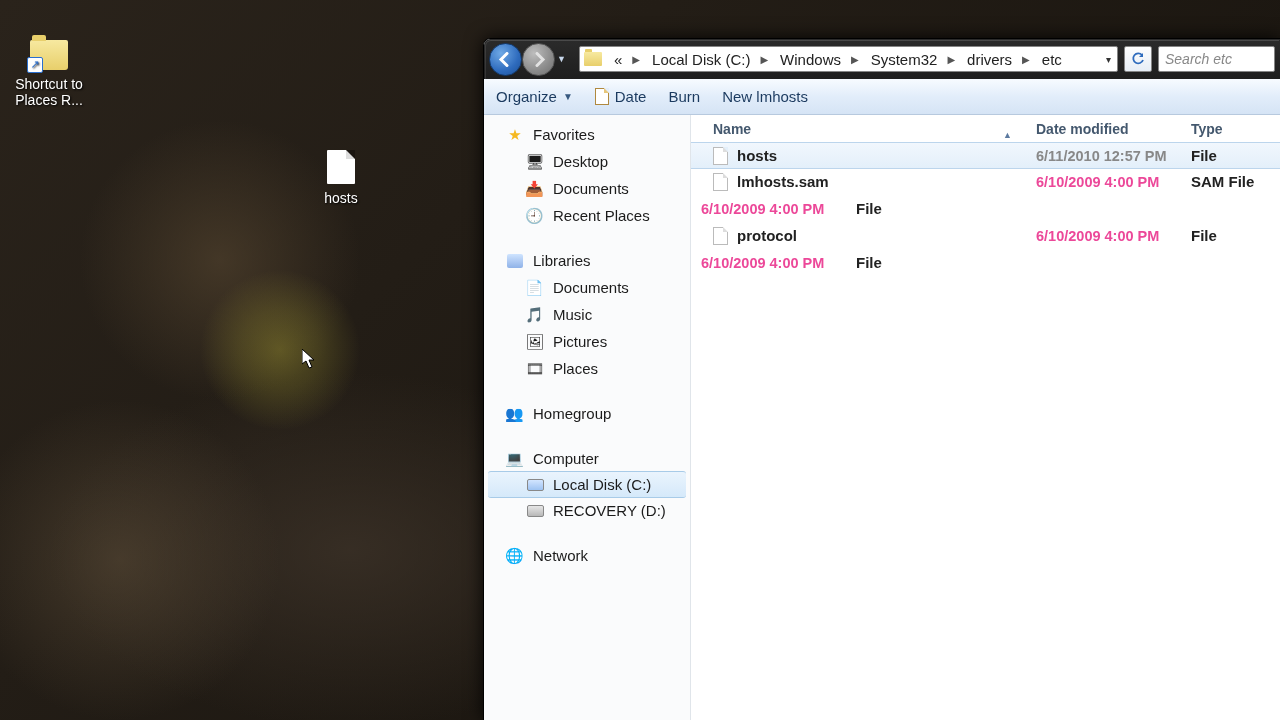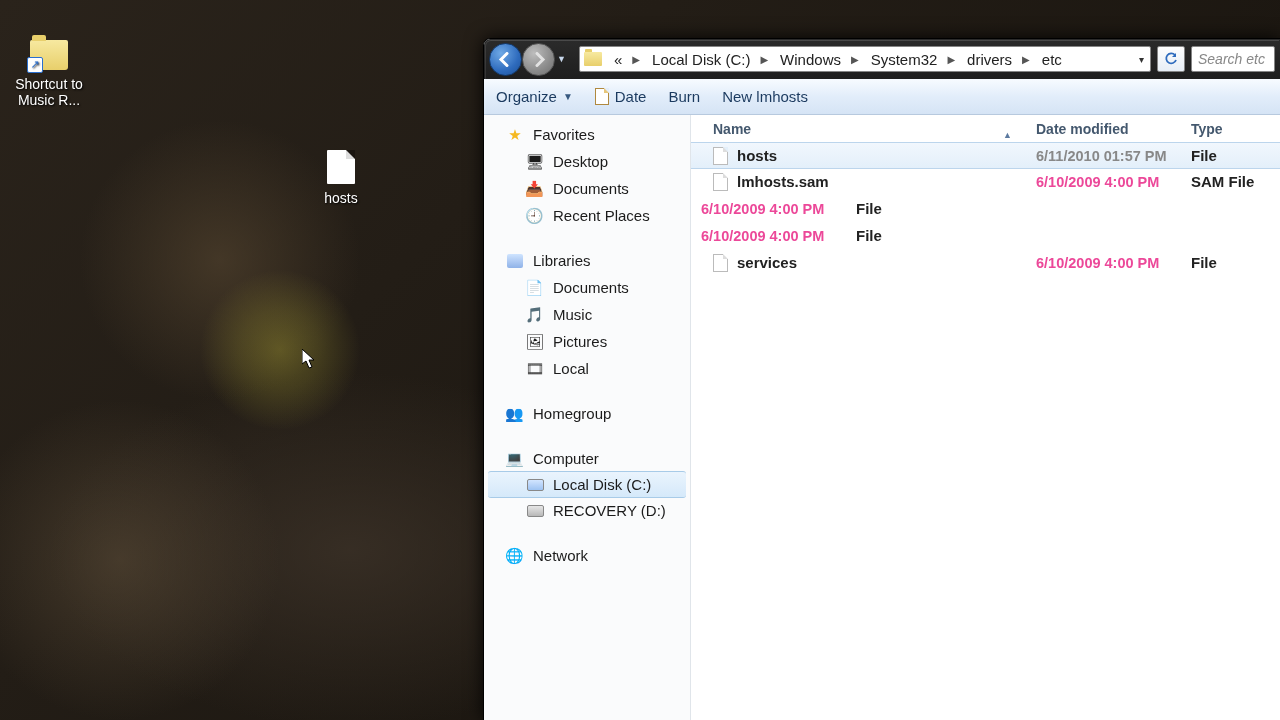--- a/index.html
+++ b/index.html
@@ -88,21 +88,21 @@
   .address-bar .folder-mini::before {
     content:""; position:absolute; top:-3px; left:1px; width:7px; height:3px; background:#e8cf6b; border-radius:1px 1px 0 0;
   }
   .address-bar .dd { margin-left: auto; padding: 0 6px; color:#333; font-size:10px;}
   .refresh-btn {
     width: 28px; height: 26px; background: linear-gradient(#fdfdfd,#e7eef6);
     border: 1px solid #858585; margin-left: 2px; border-radius: 2px;
     display:flex; align-items:center; justify-content:center; color:#2e6bbd; font-size:14px;
   }
   .search-box {
-    width: 84px; height: 26px; background: #fff; border: 1px solid #858585;
+    width: 117px; height: 26px; background: #fff; border: 1px solid #858585;
     margin-left: 2px; border-radius: 2px; display:flex; align-items:center; padding:0 6px;
     font-size: 14px; color: #888; font-style: italic;
   }
 
   .toolbar {
     height: 36px; background: linear-gradient(#f7fbff, #e2edfa 50%, #d5e4f5);
     border-bottom: 1px solid #b7c9de; display: flex; align-items: center;
     padding: 0 12px; gap: 22px; font-size: 15px; color: #1b3a5f;
   }
   .toolbar .tb-item { display: flex; align-items: center; gap: 6px; cursor: default; }
@@ -161,21 +161,21 @@
   .file-row .col-date { color: #ec4899; font-size: 14.5px;}
   .file-row.selected .col-date { color:#888; }
 </style>
 </head>
 <body>
 
 <div class="wallpaper"></div>
 
 <div class="desktop-icon" style="left:4px; top:36px;">
   <div class="folder-shortcut"></div>
-  <div>Shortcut to Music R...</div>
+  <div>Shortcut to Places R...</div>
 </div>
 <div class="desktop-icon" style="left:296px; top:148px;">
   <div class="file-generic"></div>
   <div>hosts</div>
 </div>
 
 <div class="cursor" style="left:302px; top:349px;">
   <svg viewBox="0 0 14 20">
       <path d="M0 0 L0 15 L4 12 L7 19 L10 18 L7 11 L12 11 Z" fill="#fff" stroke="#000" stroke-width="1"></path>
     </svg>
@@ -273,21 +273,21 @@
         <div class="sb-sub">
             <span class="sb-icon">🎵</span>
             <span>Music</span>
           </div>
         <div class="sb-sub">
             <span class="sb-icon">🖼</span>
             <span>Pictures</span>
           </div>
         <div class="sb-sub">
             <span class="sb-icon">🎞</span>
-            <span>Local</span>
+            <span>Places</span>
           </div>
       </div>
       <div class="sb-group">
         <div class="sb-head">
             <span class="sb-icon">👥</span>
             <span>Homegroup</span>
           </div>
       </div>
       <div class="sb-group">
         <div class="sb-head">
@@ -320,42 +320,42 @@
         <div class="col col-name"><span>Name</span><span class="sort-ind">▲</span></div>
         <div class="col col-date">Date modified</div>
         <div class="col col-type">Type</div>
       </div>
 
       <div class="file-row selected">
         <div class="col col-name">
             <span class="file-mini"></span>
             <span>hosts</span>
           </div>
-        <div class="col col-date">6/11/2010 01:57 PM</div>
+        <div class="col col-date">6/11/2010 12:57 PM</div>
         <div class="col col-type">File</div>
       </div>
       <div class="file-row">
         <div class="col col-name">
             <span class="file-mini"></span>
             <span>lmhosts.sam</span>
           </div>
         <div class="col col-date">6/10/2009 4:00 PM</div>
         <div class="col col-type">SAM File</div>
       </div>
       <div class="file-row">
         <div class="col col-date">6/10/2009 4:00 PM</div>
         <div class="col col-type">File</div>
       </div>
       <div class="file-row">
+        <div class="col col-name">
+            <span class="file-mini"></span>
+            <span>protocol</span>
+          </div>
         <div class="col col-date">6/10/2009 4:00 PM</div>
         <div class="col col-type">File</div>
       </div>
       <div class="file-row">
-        <div class="col col-name">
-            <span class="file-mini"></span>
-            <span>services</span>
-          </div>
         <div class="col col-date">6/10/2009 4:00 PM</div>
         <div class="col col-type">File</div>
       </div>
     </div>
   </div>
 </div>
 
 </body></html>

